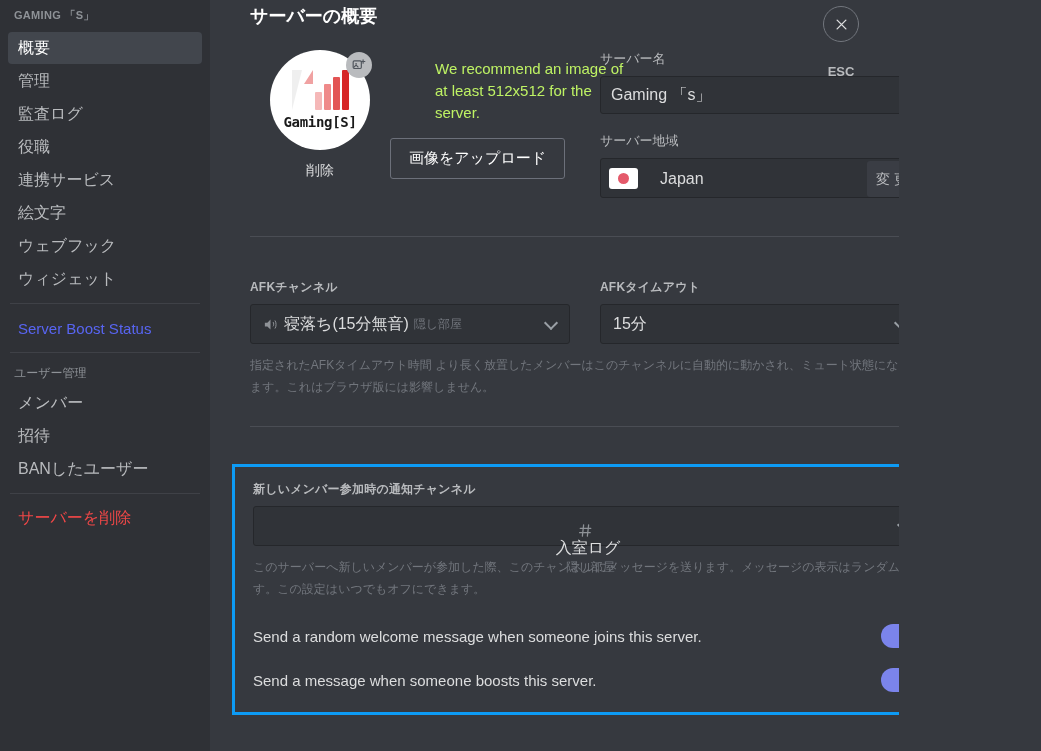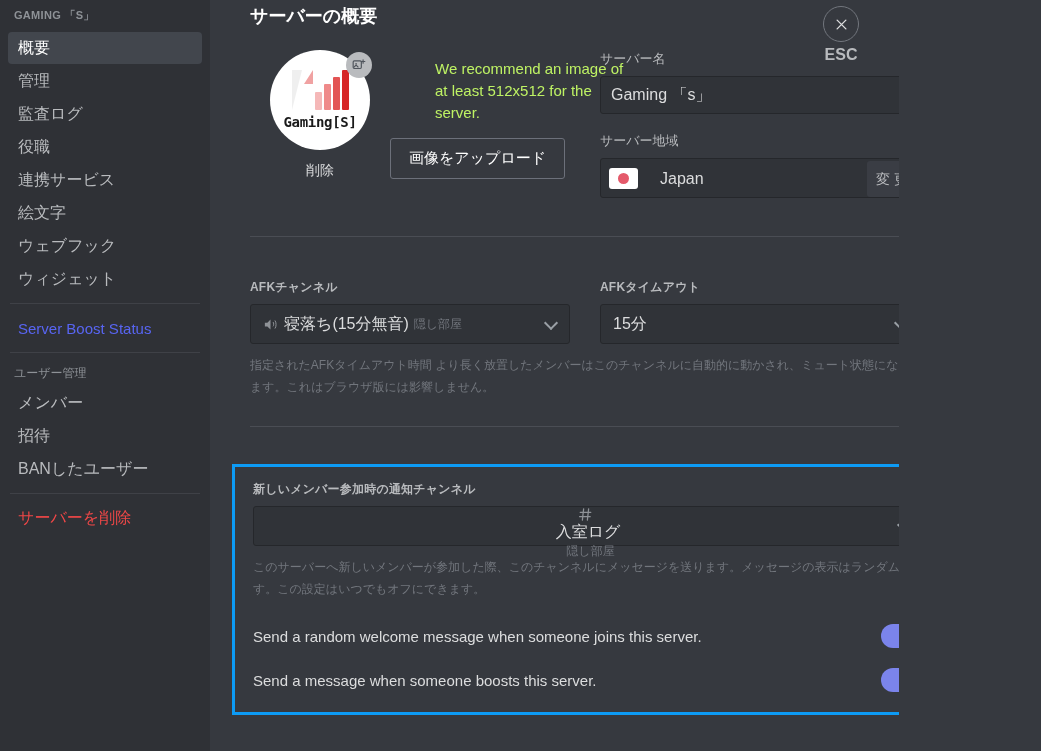--- a/index.html
+++ b/index.html
@@ -163,21 +163,21 @@
   .afk-row { display: flex; gap: 30px; }
   .afk-col { width: 320px; }
   .sec-label {
     color: #b9bbbe; font-size: 12px; font-weight: bold; letter-spacing: .2px;
     display: block; margin-bottom: 8px;
   }
   .select {
     height: 40px; background: #303338;
     border: 1px solid #25272b; border-radius: 3px;
     display: flex; align-items: center;
-    padding: 0 12px; position: relative; cursor: pointer;
+    padding: 16px 12px; position: relative; cursor: pointer;
   }
   .select .val { color: #dcddde; font-size: 16px; white-space: nowrap; }
   .select .sub { color: #72767d; font-size: 12px; margin-left: 5px; }
   .chev {
     position: absolute; right: 12px; top: 50%; transform: translateY(-50%);
     width: 12px; height: 12px;
   }
   .chev:before {
     content: ""; display: block;
     width: 8px; height: 8px;
@@ -218,21 +218,21 @@
   .esc {
     position: absolute; right: 28px; top: 6px;
     width: 60px; display: flex; flex-direction: column; align-items: center;
     cursor: pointer;
   }
   .esc-circle {
     width: 36px; height: 36px; border-radius: 50%;
     border: 1.5px solid #72767d;
     display: flex; align-items: center; justify-content: center;
   }
-  .esc-label { color: #b9bbbe; font-size: 16px; font-weight: bold; margin-top: 4px; }
+  .esc-label { color: #b9bbbe; font-size: 13px; font-weight: bold; margin-top: 22px; }
 </style>
 </head>
 <body>
 
 <div id="app">
 
   <div class="sidebar">
     <div class="side-header">GAMING 「S」</div>
 
     <div class="side-item active">

